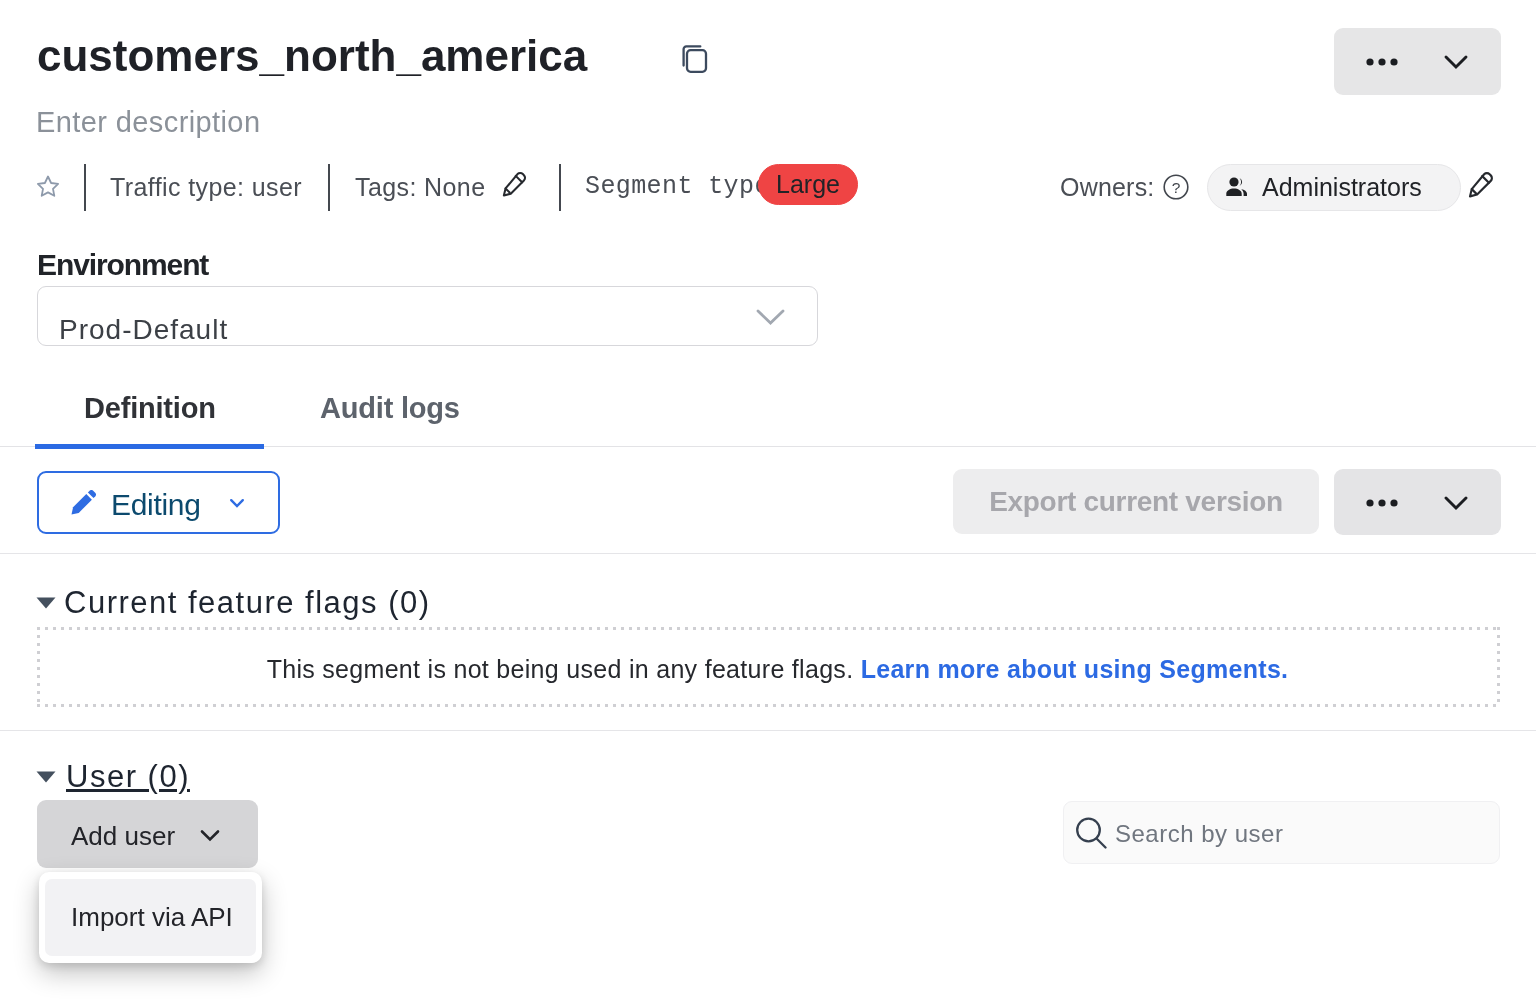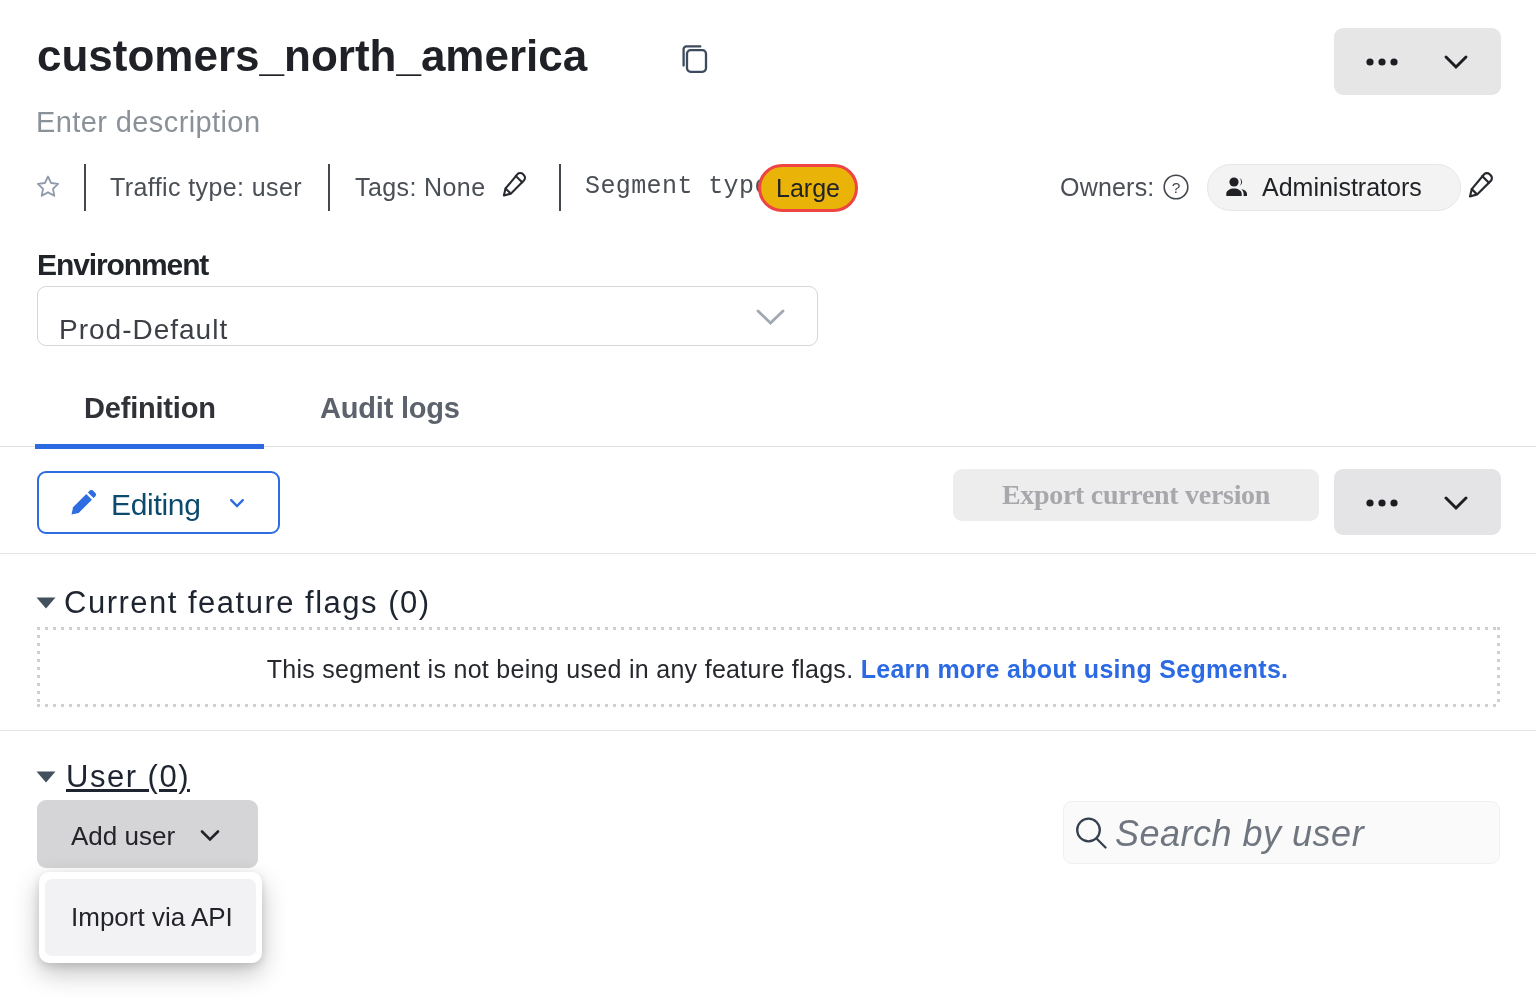--- a/index.html
+++ b/index.html
@@ -28,21 +28,21 @@
   <div class="abs" style="left:328px; top:164px; width:2px; height:47px; background:#44484f;"></div>
   <div class="abs" style="left:355px; top:173px; font-size:25px; color:#4a4e55; line-height:28px; letter-spacing:0.4px;">Tags: None</div>
 
   <svg class="abs" style="left:500px; top:169px;" width="29" height="29" viewBox="0 0 24 24" fill="none" stroke="#26292e" stroke-width="1.7" stroke-linecap="round" stroke-linejoin="round">
     <path d="M14.5 4.2 a3.1 3.1 0 0 1 4.4 0 l0.9 0.9 a3.1 3.1 0 0 1 0 4.4 L8.9 20.4 3.2 21.9 4.6 16.1 Z"></path>
     <path d="M13 5.7 l5.3 5.3"></path>
     <path d="M4.6 16.1 l3.4 3.4"></path>
   </svg>
   <div class="abs" style="left:559px; top:164px; width:2px; height:47px; background:#44484f;"></div>
   <div class="abs" style="left:585px; top:173px; font-size:25px; color:#4a4e55; line-height:28px; letter-spacing:0.4px;font-family:Liberation Mono, monospace;">Segment type:</div>
-  <div class="abs" style="left:758px; top:164px; width:100px; height:48px; background:#eab308; border:3px solid #ef4444; border-radius:24px; font-size:25px; color:#212327; display:flex; align-items:center; justify-content:center;">Large</div>
+  <div class="abs" style="left:758px; top:164px; width:100px; height:41px; background:#ef4444; border:1px solid #ef4444; border-radius:24px; font-size:25px; color:#212327; display:flex; align-items:center; justify-content:center;">Large</div>
 
   <div class="abs" style="left:1060px; top:173px; font-size:25px; color:#4a4e55; line-height:28px; letter-spacing:0.2px;">Owners:</div>
   <svg class="abs" style="left:1163px; top:174px;" width="26" height="26" viewBox="0 0 26 26" fill="none">
     <circle cx="13" cy="13" r="11.8" stroke="#42464d" stroke-width="1.6"></circle>
     <text x="13" y="18.5" text-anchor="middle" font-size="15.5" fill="#42464d" font-family="Liberation Sans">?</text>
   </svg>
   <div class="abs" style="left:1207px; top:164px; width:254px; height:47px; background:#f3f3f4; border:1px solid #e6e6e8; border-radius:24px;"></div>
   <svg class="abs" style="left:1225px; top:177px;" width="23" height="20" viewBox="0 0 23 20" fill="#1f2124">
     <circle cx="9" cy="5" r="4.6"></circle>
     <path d="M1.3 19 v-2.2 c0-3.2 3.8-5.2 7.7-5.2 s7.7 2 7.7 5.2 V19 Z"></path>
@@ -82,21 +82,21 @@
   <div class="abs" style="left:37px; top:471px; width:243px; height:63px; border:2px solid #2e6ce2; border-radius:9px; background:#fff;"></div>
   <svg class="abs" style="left:70px; top:490px;" width="26" height="26" viewBox="0 0 26 26" fill="#2e6ce2">
     <path d="M1.5 24.5 L3.1 17.3 L16.3 4.1 L21.9 9.7 L8.7 22.9 Z"></path>
     <path d="M17.9 2.5 l1.7-1.7 a2.6 2.6 0 0 1 3.6 0 l2 2 a2.6 2.6 0 0 1 0 3.6 l-1.7 1.7 Z"></path>
   </svg>
   <div class="abs" id="editing" style="left:111px; top:489px; font-size:30px; color:#0c4a6e; line-height:31px; letter-spacing:-0.3px;">Editing</div>
   <svg class="abs" style="left:229px; top:498px;" width="16" height="11" viewBox="0 0 16 11" fill="none" stroke="#2e6ce2" stroke-width="2.4" stroke-linecap="round" stroke-linejoin="miter">
     <path d="M2.2 2.2 l5.8 5.8 5.8-5.8"></path>
   </svg>
 
-  <div class="abs" id="export" style="left:953px; top:469px; width:366px; height:52px; background:#ededee; border-radius:9px; font-size:28px; font-weight:700; color:#a7a7ac; display:flex; align-items:center; justify-content:center; letter-spacing:-0.3px;font-family:Liberation Serif, serif;">Export current version</div>
+  <div class="abs" id="export" style="left:953px; top:469px; width:366px; height:65px; background:#ededee; border-radius:9px; font-size:28px; font-weight:700; color:#a7a7ac; display:flex; align-items:center; justify-content:center; letter-spacing:-0.3px;">Export current version</div>
   <div class="abs" style="left:1334px; top:469px; width:167px; height:66px; background:#e4e4e6; border-radius:9px;"></div>
   <svg class="abs" style="left:1365px; top:498px;" width="44" height="10" viewBox="0 0 44 10">
     <circle cx="5" cy="5" r="3.6" fill="#1b1d21"></circle>
       <circle cx="17" cy="5" r="3.6" fill="#1b1d21"></circle>
       <circle cx="29" cy="5" r="3.6" fill="#1b1d21"></circle>
   </svg>
   <svg class="abs" style="left:1443px; top:495px;" width="26" height="16" viewBox="0 0 26 16" fill="none" stroke="#1b1d21" stroke-width="2.9" stroke-linecap="round" stroke-linejoin="miter">
     <path d="M3 3 l10 10 10-10"></path>
   </svg>
 
@@ -133,15 +133,15 @@
 
   <div class="abs" style="left:39px; top:872px; width:223px; height:91px; background:#fff; border-radius:10px; box-shadow:0 10px 26px rgba(0,0,0,0.24), 0 3px 8px rgba(0,0,0,0.12);"></div>
   <div class="abs" style="left:45px; top:879px; width:211px; height:77px; background:#f2f2f4; border-radius:7px;"></div>
   <div class="abs" id="importapi" style="left:71px; top:904px; font-size:26px; color:#232429; line-height:27px;">Import via API</div>
 
   <div class="abs" style="left:1063px; top:801px; width:437px; height:63px; background:#fafafa; border:1px solid #f0f0f2; border-radius:9px;"></div>
   <svg class="abs" style="left:1076px; top:817px;" width="32" height="32" viewBox="0 0 32 32" fill="none" stroke="#36404f" stroke-width="2.3" stroke-linecap="round">
     <circle cx="12.5" cy="13" r="11.3"></circle>
     <path d="M20.5 21.5 l9 9"></path>
   </svg>
-  <div class="abs" id="searchph" style="left:1115px; top:819px; font-size:36px; color:#70767f; line-height:30px; letter-spacing:0.5px;font-style:italic;">Search by user</div>
+  <div class="abs" id="searchph" style="left:1115px; top:819px; font-size:24px; color:#70767f; line-height:30px; letter-spacing:0.5px;">Search by user</div>
 
 </div>
 
 </body></html>

